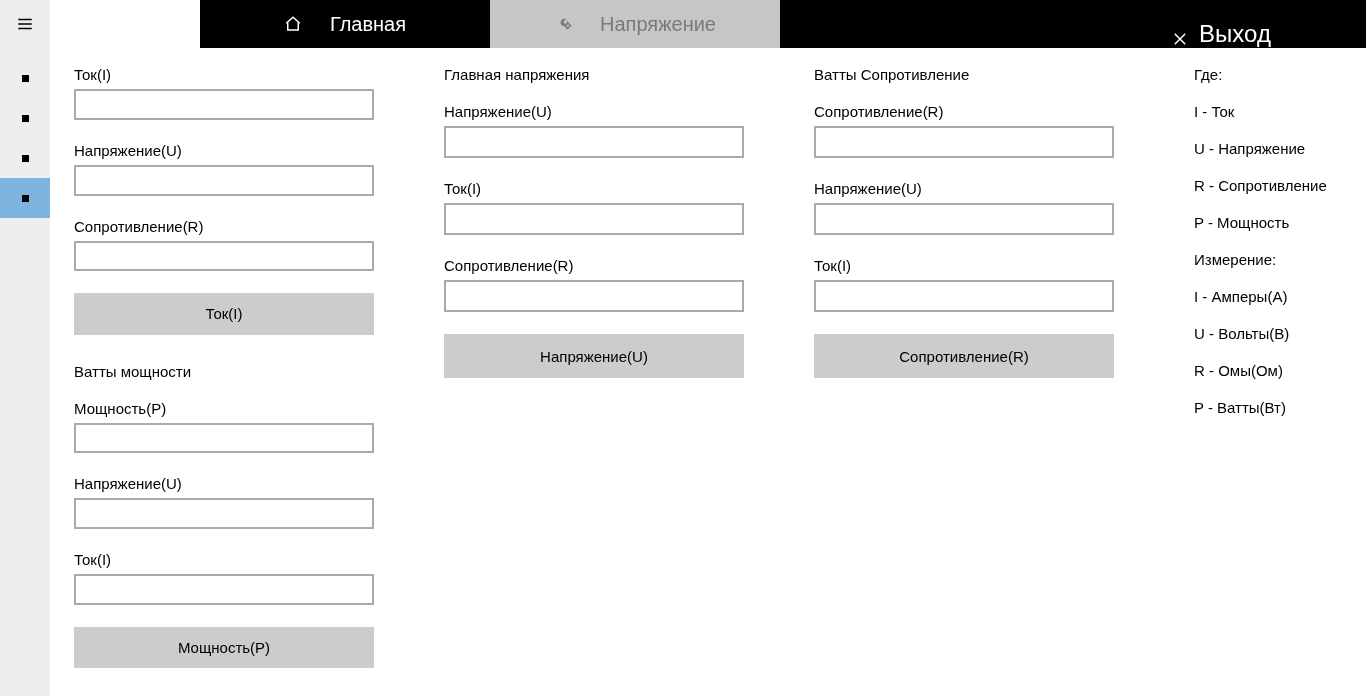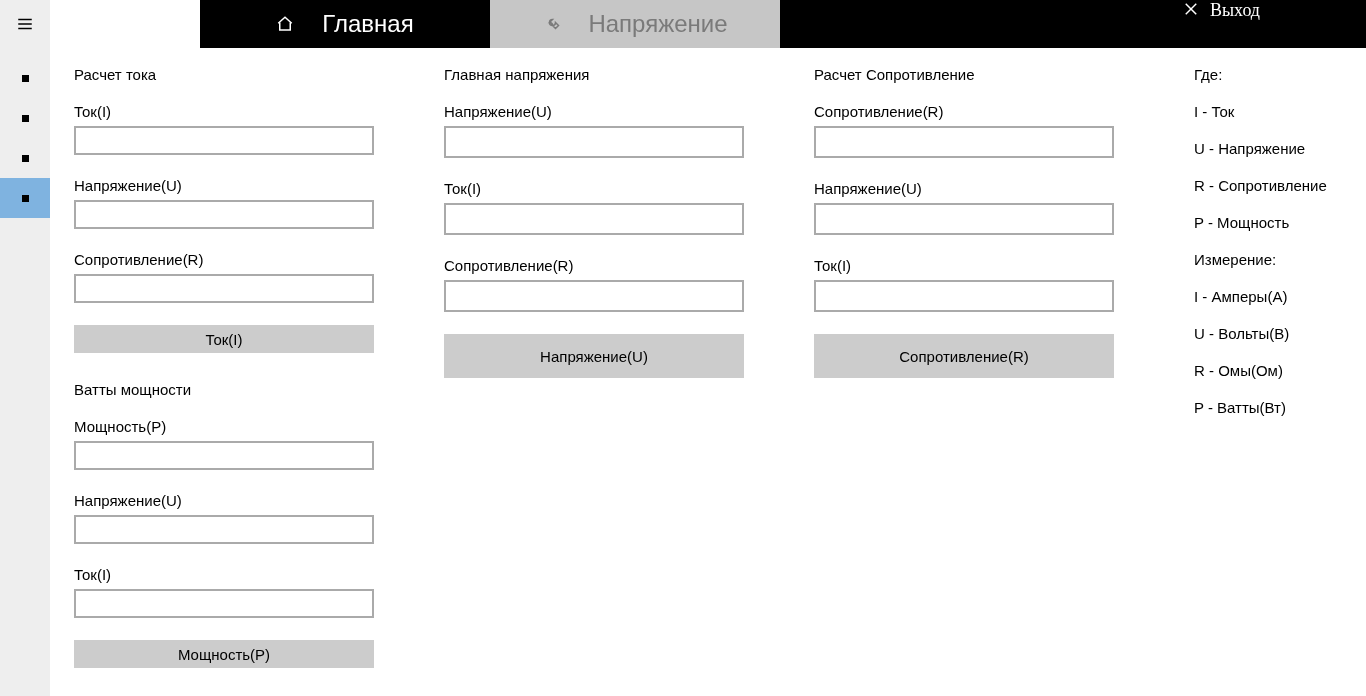--- a/index.html
+++ b/index.html
@@ -1,24 +1,24 @@
 <!DOCTYPE html>
 <html><head>
 <meta charset="utf-8">
 <style>
   * { margin:0; padding:0; box-sizing:border-box; }
   body { font-family:"Segoe UI",Tahoma,sans-serif; font-size:15px; color:#000; background:#fff; width:1366px; height:696px; overflow:hidden; }
 
   .topbar { display:flex; height:48px; background:#000; color:#fff; }
   .top-burger { width:50px; background:#eee; color:#000; display:flex; align-items:center; justify-content:center; }
   .top-blank { width:150px; background:#fff; }
-  .top-tab { width:290px; display:flex; align-items:center; justify-content:center; gap:28px; font-size:24px; cursor:pointer; }
+  .top-tab { width:290px; display:flex; align-items:center; justify-content:center; gap:28px; font-size:20px; cursor:pointer; }
   .top-tab.inactive { background:#c6c6c6; color:#7a7a7a; }
   .top-spacer { flex:1; }
-  .top-exit { width:290px; display:flex; align-items:flex-start; justify-content:center; gap:10px; font-size:18px; cursor:pointer;font-family:Liberation Serif, serif; }
+  .top-exit { width:290px; display:flex; align-items:flex-end; justify-content:center; gap:10px; font-size:24px; cursor:pointer; }
 
   .body-row { display:flex; height:calc(696px - 48px); }
   .leftbar { width:50px; background:#eee; display:flex; flex-direction:column; align-items:center; padding-top:10px; }
   .leftbar .sqwrap { width:50px; height:40px; display:flex; align-items:center; justify-content:center; cursor:pointer; }
   .leftbar .sq { width:7px; height:7px; background:#000; }
   .leftbar .sqwrap.sel { background:#7fb3e0; }
 
   .content { flex:1; display:flex; padding:18px 24px 0 24px; gap:0; }
   .col { width:370px; display:flex; flex-direction:column; }
   .section-title { font-size:15px; margin-bottom:20px; }
@@ -79,21 +79,20 @@
         <div class="sq"></div>
       </div>
     <div class="sqwrap sel">
         <div class="sq"></div>
       </div>
   </div>
 
   <div class="content">
 
     <div class="col">
-      <div class="section-title">Расчет тока</div>
       <div class="field-label">Ток(I)</div>
       <input class="field-input" style="">
       <div class="field-label">Напряжение(U)</div>
       <input class="field-input" style="">
       <div class="field-label">Сопротивление(R)</div>
       <input class="field-input" style="">
       <button class="calc-btn">Ток(I)</button>
 
       <div class="section-title">Ватты мощности</div>
       <div class="field-label">Мощность(P)</div>
@@ -110,21 +109,21 @@
       <div class="field-label">Напряжение(U)</div>
       <input class="field-input" style="">
       <div class="field-label">Ток(I)</div>
       <input class="field-input" style="">
       <div class="field-label">Сопротивление(R)</div>
       <input class="field-input" style="">
       <button class="calc-btn">Напряжение(U)</button>
     </div>
 
     <div class="col">
-      <div class="section-title">Расчет Сопротивление</div>
+      <div class="section-title">Ватты Сопротивление</div>
       <div class="field-label">Сопротивление(R)</div>
       <input class="field-input" style="">
       <div class="field-label">Напряжение(U)</div>
       <input class="field-input" style="">
       <div class="field-label">Ток(I)</div>
       <input class="field-input" style="">
       <button class="calc-btn">Сопротивление(R)</button>
     </div>
 
     <div class="legend">

